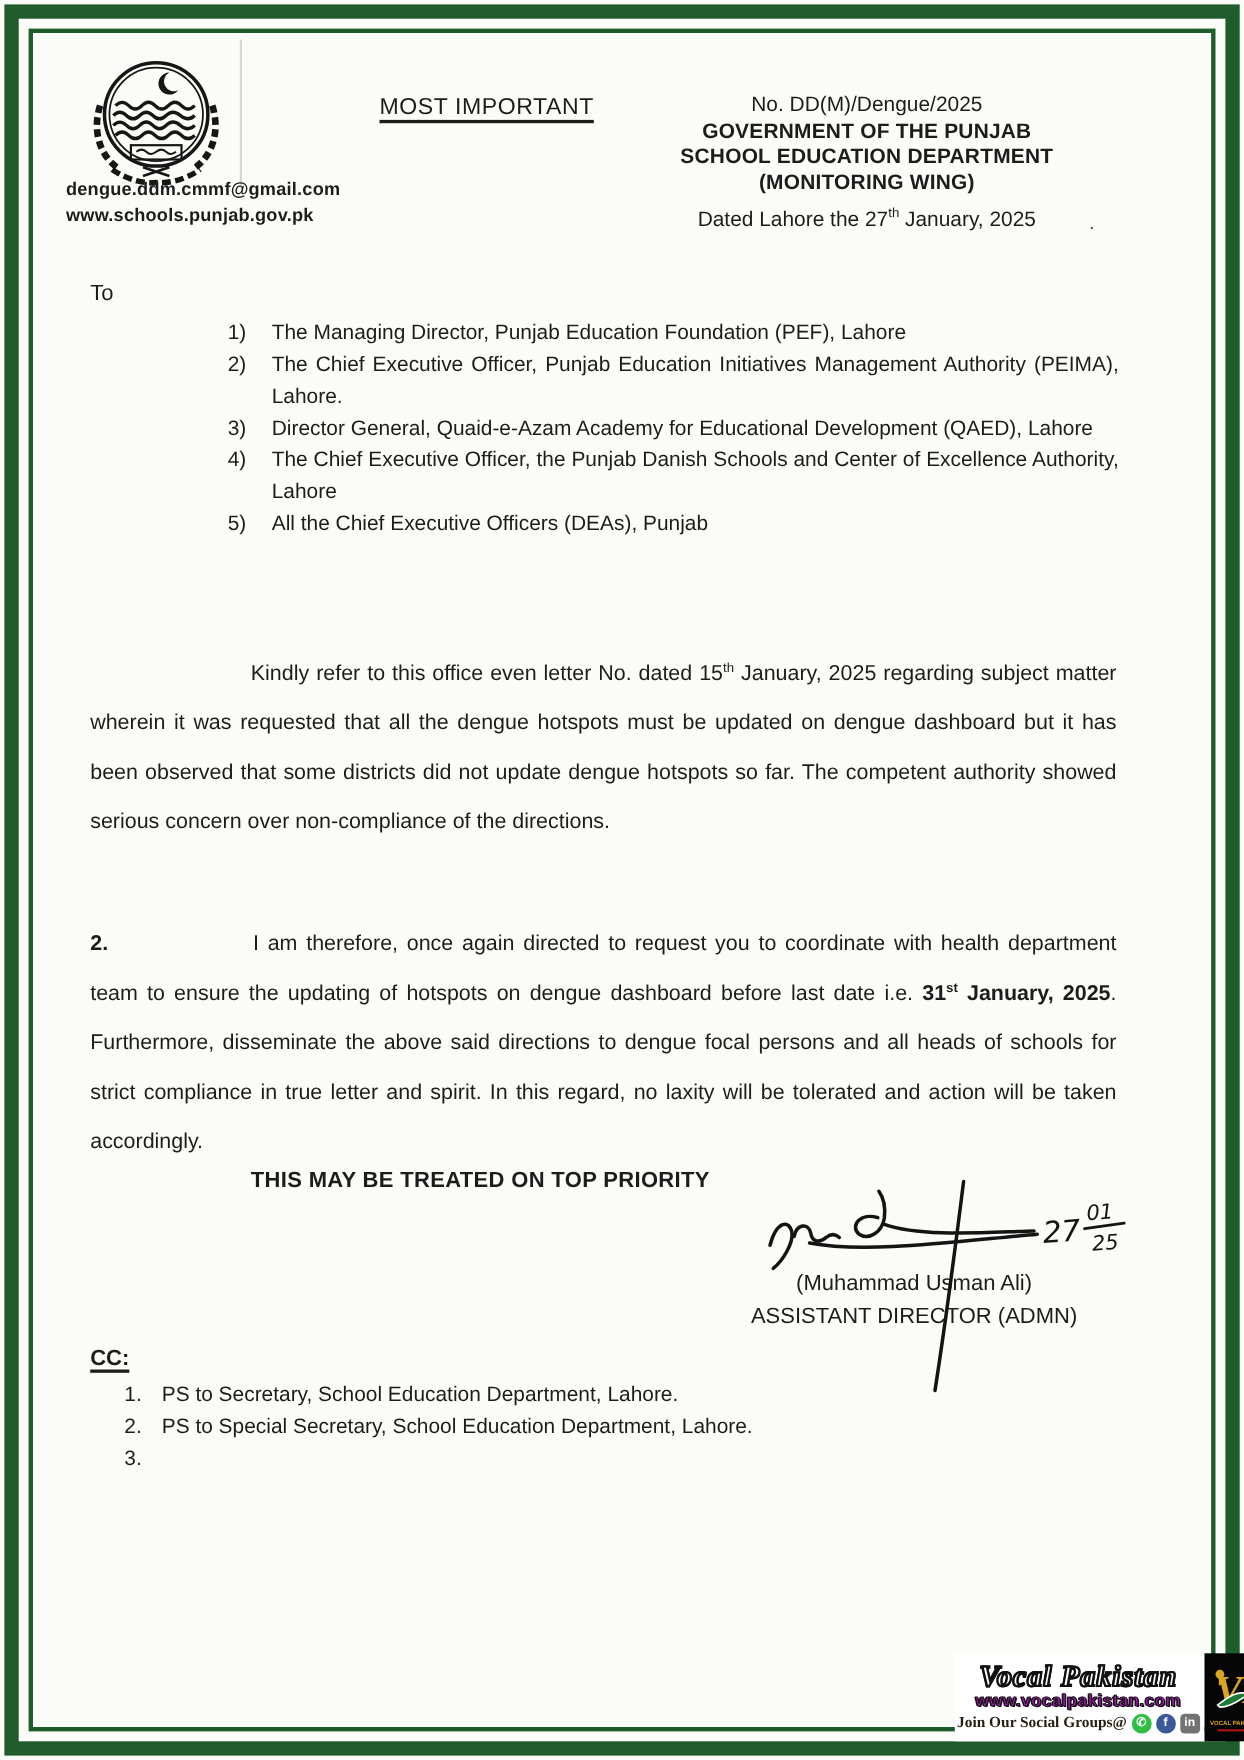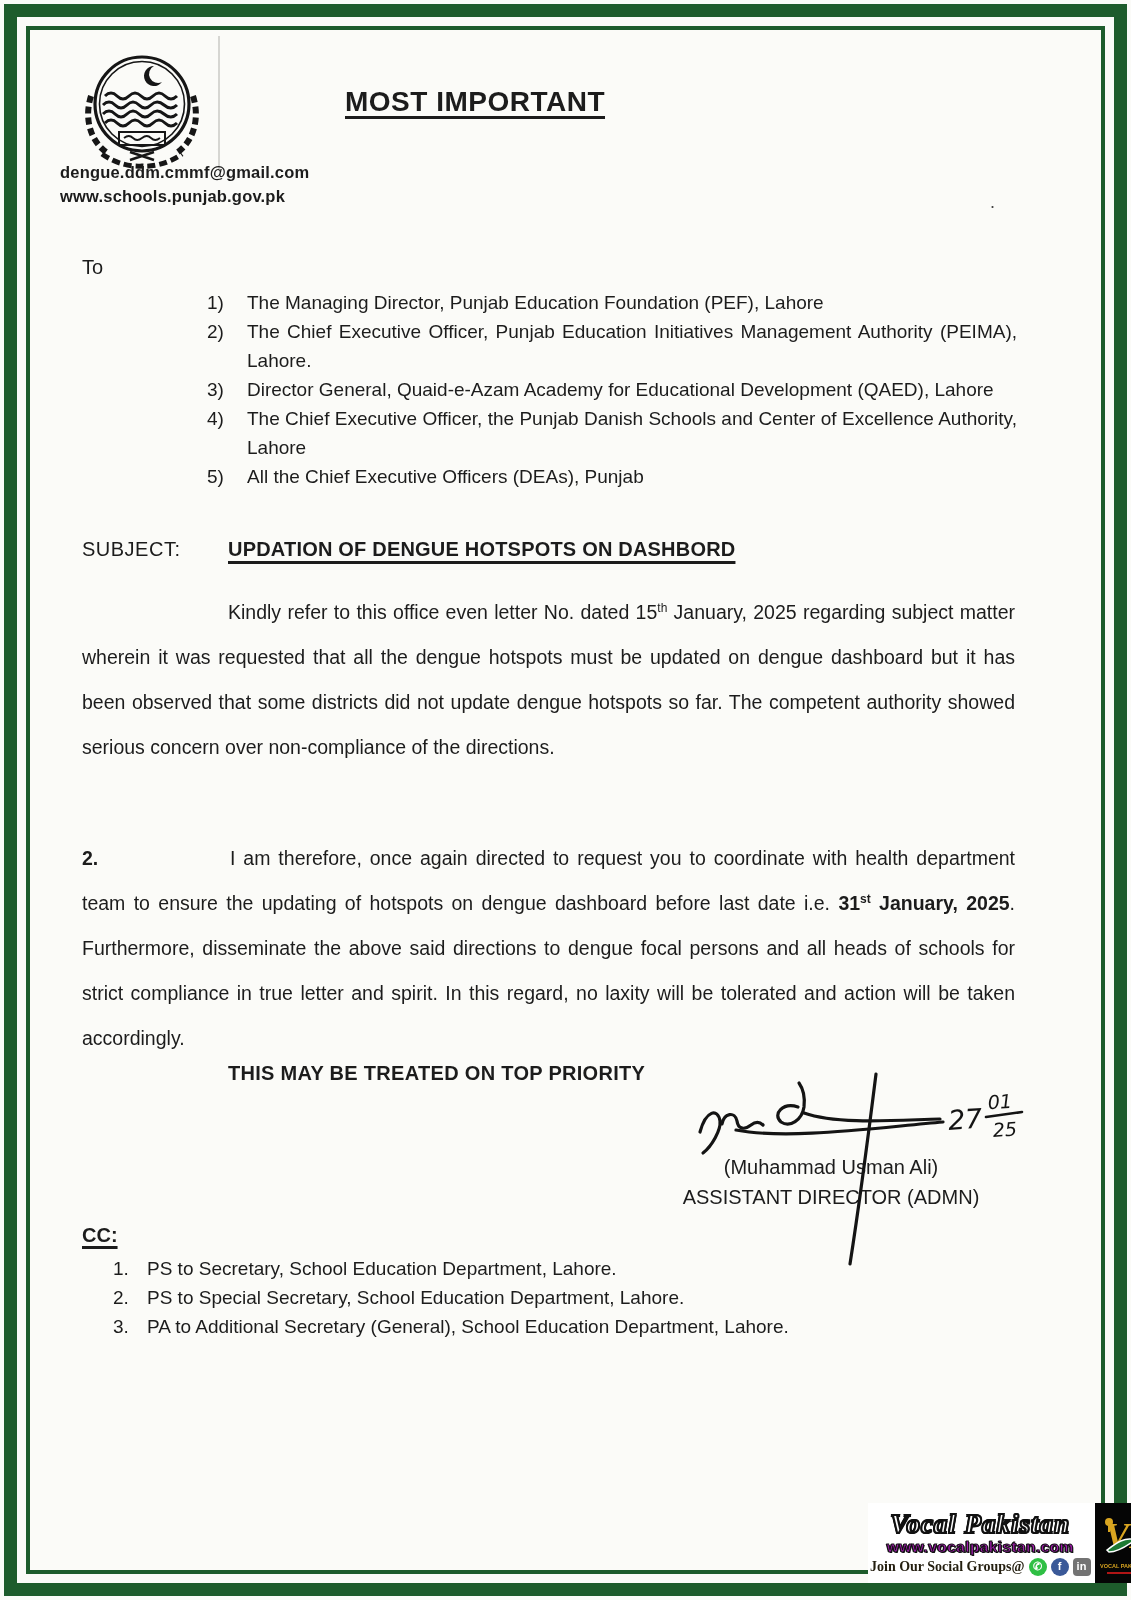--- a/index.html
+++ b/index.html
@@ -13,21 +13,21 @@
   }
   
   .frame-outer{position:absolute;left:4px;top:4px;right:4px;bottom:4px;border:13px solid #1e5c2c;pointer-events:none;}
   .frame-inner{position:absolute;left:26px;top:26px;right:26px;bottom:26px;border:4px solid #1e5c2c;pointer-events:none;}
 
   
   .crest{position:absolute;left:72px;top:48px;width:140px;height:122px;}
   .contact{position:absolute;left:60px;top:160px;font-size:16.5px;font-weight:bold;line-height:24px;letter-spacing:.2px;}
   .most-important{
     position:absolute;left:345px;top:86px;
-    font-size:28px;font-weight:bold;letter-spacing:.5px;
+    font-size:21px;font-weight:normal;letter-spacing:.5px;
     text-decoration:underline;text-decoration-thickness:2.5px;text-underline-offset:5px;
   }
   .head-right{position:absolute;left:572px;top:84px;width:432px;text-align:center;font-size:19px;line-height:23.5px;}
   .head-right .bold{font-weight:bold;letter-spacing:.2px;}
   .dated{margin-top:10px;}
   sup{font-size:12px;vertical-align:super;line-height:0;}
   .stray-dot{position:absolute;left:990px;top:192px;font-size:18px;color:#444;}
   .scan-line{position:absolute;left:218px;top:36px;width:2px;height:134px;background:#c2c2bd;opacity:.65;}
 
   
@@ -125,35 +125,38 @@
     </g>
   </svg>
 
   <div class="contact">
     <div>dengue.ddm.cmmf@gmail.com</div>
     <div>www.schools.punjab.gov.pk</div>
   </div>
 
   <div class="most-important">MOST IMPORTANT</div>
 
+  <div class="head-right">
+    <div>No. DD(M)/Dengue/2025</div>
+    <div class="bold">GOVERNMENT OF THE PUNJAB</div>
+    <div class="bold">SCHOOL EDUCATION DEPARTMENT</div>
+    <div class="bold">(MONITORING WING)</div>
+    <div class="dated"><span>Dated Lahore the 27</span><sup>th</sup><span> January, 2025</span></div>
+  </div>
   <div class="stray-dot">.</div>
 
   <div class="to-label">To</div>
   <div class="addr-list">
     <div class="addr-item"><span class="addr-num">1)</span><span>The Managing Director, Punjab Education Foundation (PEF), Lahore</span></div>
     <div class="addr-item"><span class="addr-num">2)</span><span>The Chief Executive Officer, Punjab Education Initiatives Management Authority (PEIMA), Lahore.</span></div>
     <div class="addr-item"><span class="addr-num">3)</span><span>Director General, Quaid-e-Azam Academy for Educational Development (QAED), Lahore</span></div>
     <div class="addr-item"><span class="addr-num">4)</span><span>The Chief Executive Officer, the Punjab Danish Schools and Center of Excellence Authority, Lahore</span></div>
     <div class="addr-item"><span class="addr-num">5)</span><span>All the Chief Executive Officers (DEAs), Punjab</span></div>
   </div>
 
-  <div class="subject-row">
-    <span class="subject-label">SUBJECT:</span>
-    <span class="subject-text">UPDATION OF DENGUE HOTSPOTS ON DASHBORD</span>
-  </div>
 
   <p class="para para1"><span>Kindly refer to this office even letter No. dated 15</span><sup>th</sup><span> January, 2025 regarding subject matter wherein it was requested that all the dengue hotspots must be updated on dengue dashboard but it has been observed that some districts did not update dengue hotspots so far. The competent authority showed serious concern over non-compliance of the directions.</span></p>
 
   <div class="para2wrap">
     <span class="para2num">2.</span>
     <p class="para2"><span>I am therefore, once again directed to request you to coordinate with health department team to ensure the updating of hotspots on dengue dashboard before last date i.e. </span><span class="bold">31</span><sup class="bold">st</sup><span class="bold"> January, 2025</span><span>. Furthermore, disseminate the above said directions to dengue focal persons and all heads of schools for strict compliance in true letter and spirit. In this regard, no laxity will be tolerated and action will be taken accordingly.</span></p>
   </div>
 
   <div class="priority">THIS MAY BE TREATED ON TOP PRIORITY</div>
 
@@ -176,21 +179,21 @@
 
   <div class="sig-block">
     <div>(Muhammad Usman Ali)</div>
     <div>ASSISTANT DIRECTOR (ADMN)</div>
   </div>
 
   <div class="cc-label">CC:</div>
   <div class="cc-list">
     <div class="cc-item"><span class="cc-num">1.</span><span>PS to Secretary, School Education Department, Lahore.</span></div>
     <div class="cc-item"><span class="cc-num">2.</span><span>PS to Special Secretary, School Education Department, Lahore.</span></div>
-    <div class="cc-item"><span class="cc-num">3.</span><span>PA to Additional Secretary (General), School Education Department, Lahore.</span></div>
+    <div class="cc-item"><span class="cc-num">3.</span></div>
   </div>
 
   <div class="wm">
     <div class="wm-text">
       <div class="wm-title">Vocal Pakistan</div>
       <div class="wm-url">www.vocalpakistan.com</div>
       <div class="wm-social">
         <span class="wm-social-text">Join Our Social Groups@</span>
         <span class="soc-icon soc-wa">✆</span>
         <span class="soc-icon soc-fb">f</span>

